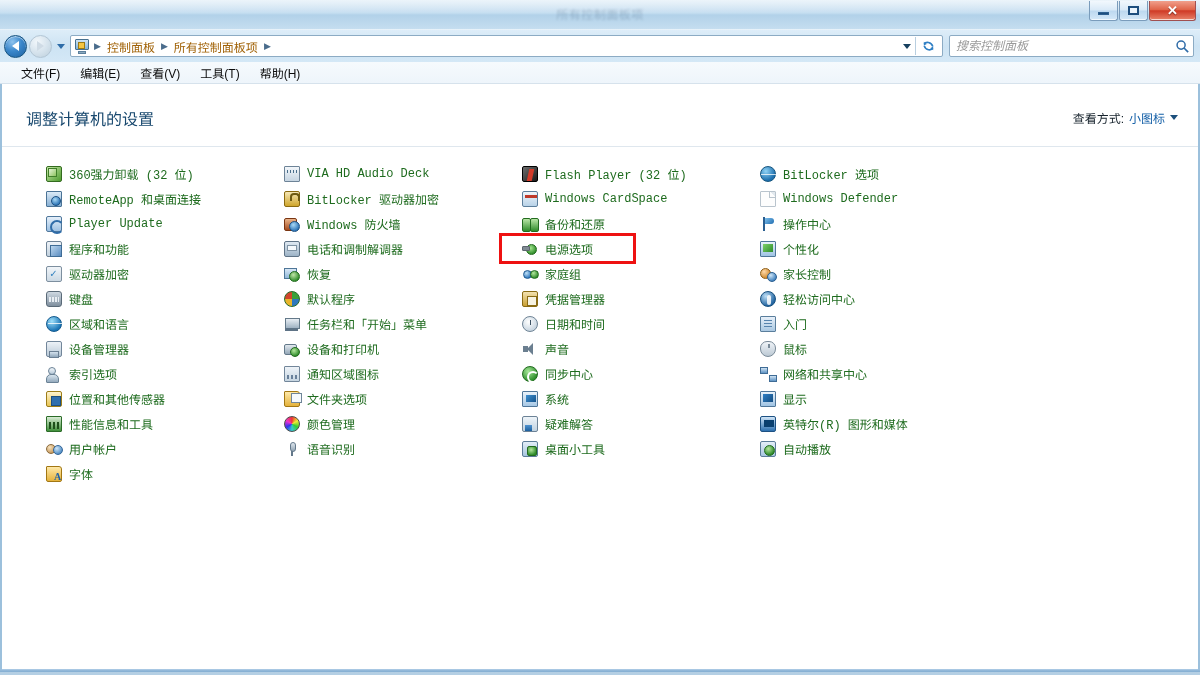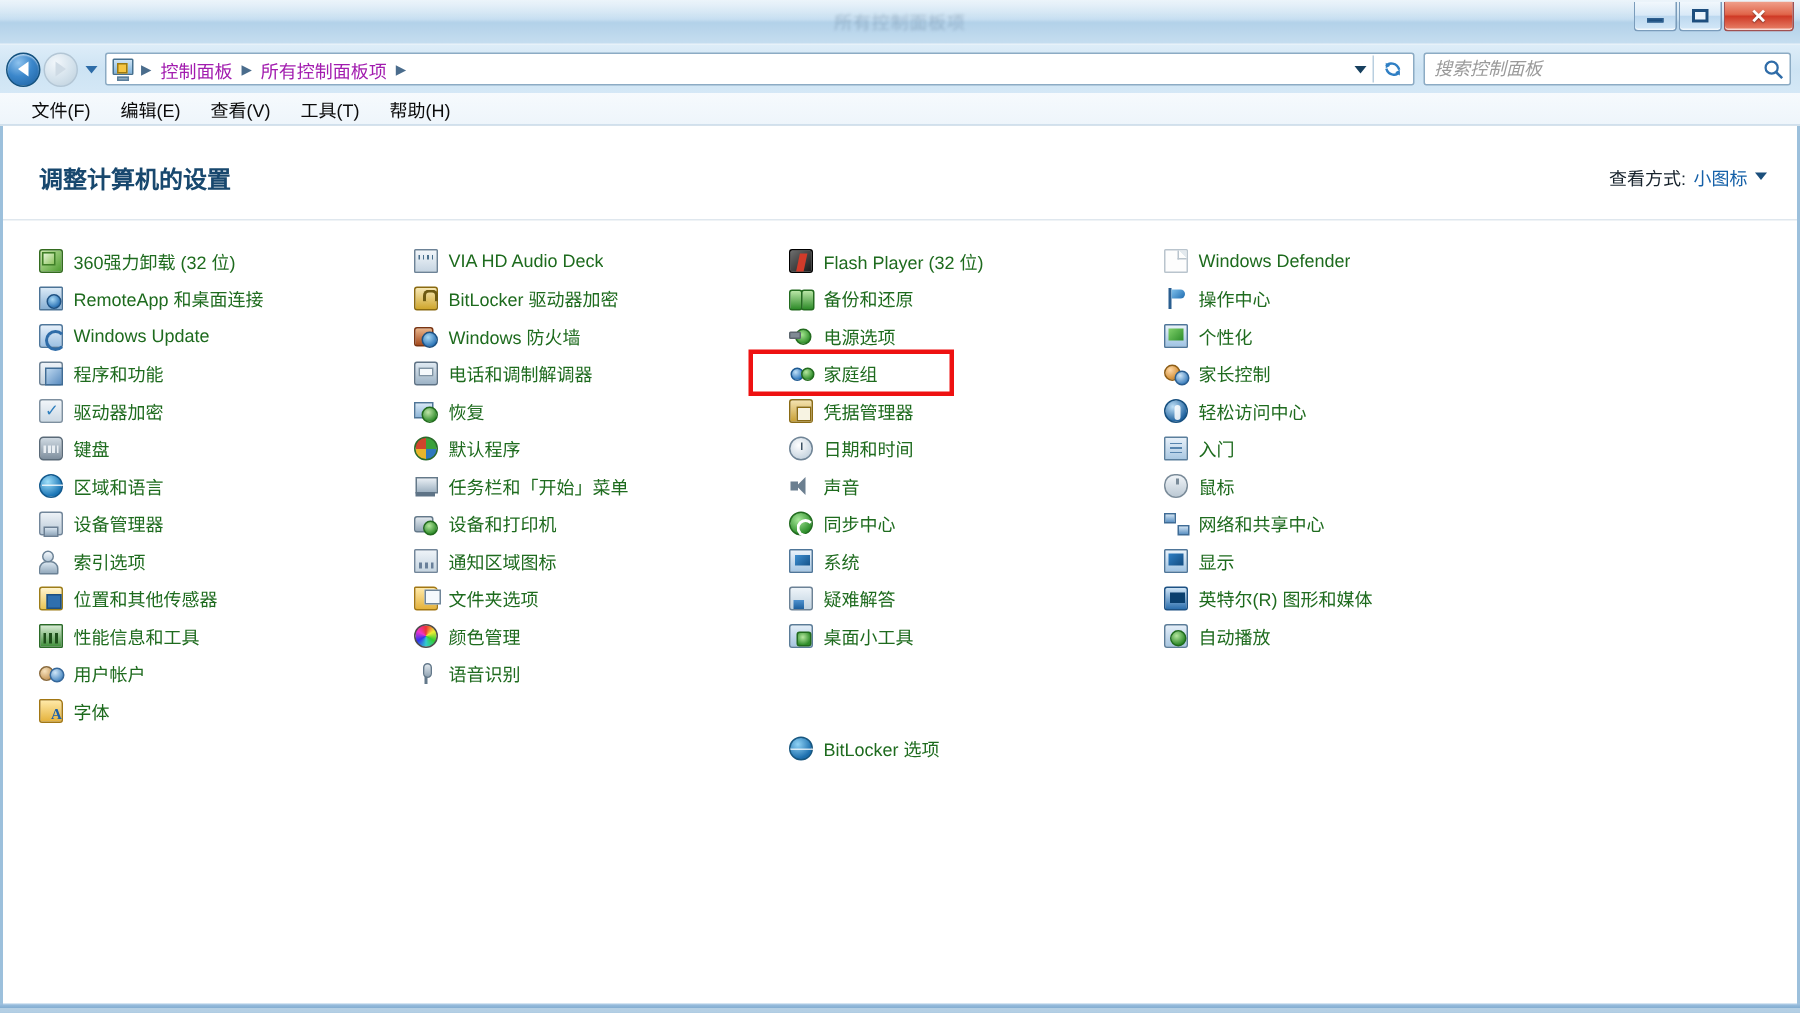--- a/index.html
+++ b/index.html
@@ -187,21 +187,21 @@
     border: 1px solid #9c7a12;
   }
   .cp-icon .base {
     position: absolute; left: 4px; bottom: 0;
     width: 8px; height: 3px;
     background: #8aa9bf;
     border: 1px solid #5b7f9c;
   }
   .crumb {
     font-size: 12px;
-    color: #a21caf;
+    color: #a16207;
     padding: 8px 4px;
     white-space: nowrap;
     cursor: pointer;
     border-radius: 2px;
   }
   .crumb-sep {
     font-size: 9px;
     color: #4a6c8c;
     padding: 0 2px;
     user-select: none;
@@ -288,21 +288,21 @@
 
   #header-row {
     display: flex;
     align-items: flex-start;
     justify-content: space-between;
     padding: 22px 20px 0 24px;
   }
   #page-title {
     font-size: 16px;
     color: #18486e;
-    font-weight: bold;
+    font-weight: normal;
     white-space: nowrap;
   }
   #viewby {
     display: flex;
     align-items: center;
     gap: 5px;
     font-size: 12px;
     color: #1b1b1b;
     white-space: nowrap;
     padding-top: 3px;
@@ -319,22 +319,23 @@
     background: #dfe7ee;
     margin: 16px 0 0 0;
   }
 
   
   #grid {
     display: grid;
     grid-template-columns: repeat(4, 238px);
     grid-auto-flow: column;
     grid-template-rows: repeat(14, 25px);
-    padding: 14px 0 0 20px;
-    column-gap: 12px;
+    padding: 14px 0 0 40px;
+    column-gap: 0;
+    font-family: Liberation Mono, monospace;
   }
   .cp-item {
     display: flex;
     align-items: center;
     gap: 7px;
     height: 25px;
     padding: 0 4px;
     cursor: pointer;
     position: relative;
     width: fit-content;
@@ -761,21 +762,21 @@
           <div class="cp-item">
             <span class="ico uninstall360"></span>
             <span class="cp-label">360强力卸载 (32 位)</span>
           </div>
           <div class="cp-item">
             <span class="ico remoteapp"></span>
             <span class="cp-label">RemoteApp 和桌面连接</span>
           </div>
           <div class="cp-item">
             <span class="ico winupdate"></span>
-            <span class="cp-label">Windows Update</span>
+            <span class="cp-label">Player Update</span>
           </div>
           <div class="cp-item">
             <span class="ico progfeat"></span>
             <span class="cp-label">程序和功能</span>
           </div>
           <div class="cp-item">
             <span class="ico admintools"></span>
             <span class="cp-label">驱动器加密</span>
           </div>
           <div class="cp-item">
@@ -857,20 +858,24 @@
           </div>
           <div class="cp-item">
             <span class="ico mic"></span>
             <span class="cp-label">语音识别</span>
           </div>
           <div class="cp-item empty"></div>
           <div class="cp-item empty"></div>
           <div class="cp-item">
             <span class="ico flashp"></span>
             <span class="cp-label">Flash Player (32 位)</span>
+          </div>
+          <div class="cp-item">
+            <span class="ico cardspace"></span>
+            <span class="cp-label">Windows CardSpace</span>
           </div>
           <div class="cp-item">
             <span class="ico backup"></span>
             <span class="cp-label">备份和还原</span>
           </div>
           <div class="cp-item">
             <span class="ico bolt"></span>
             <span class="cp-label">电源选项</span>
           </div>
           <div class="cp-item">

